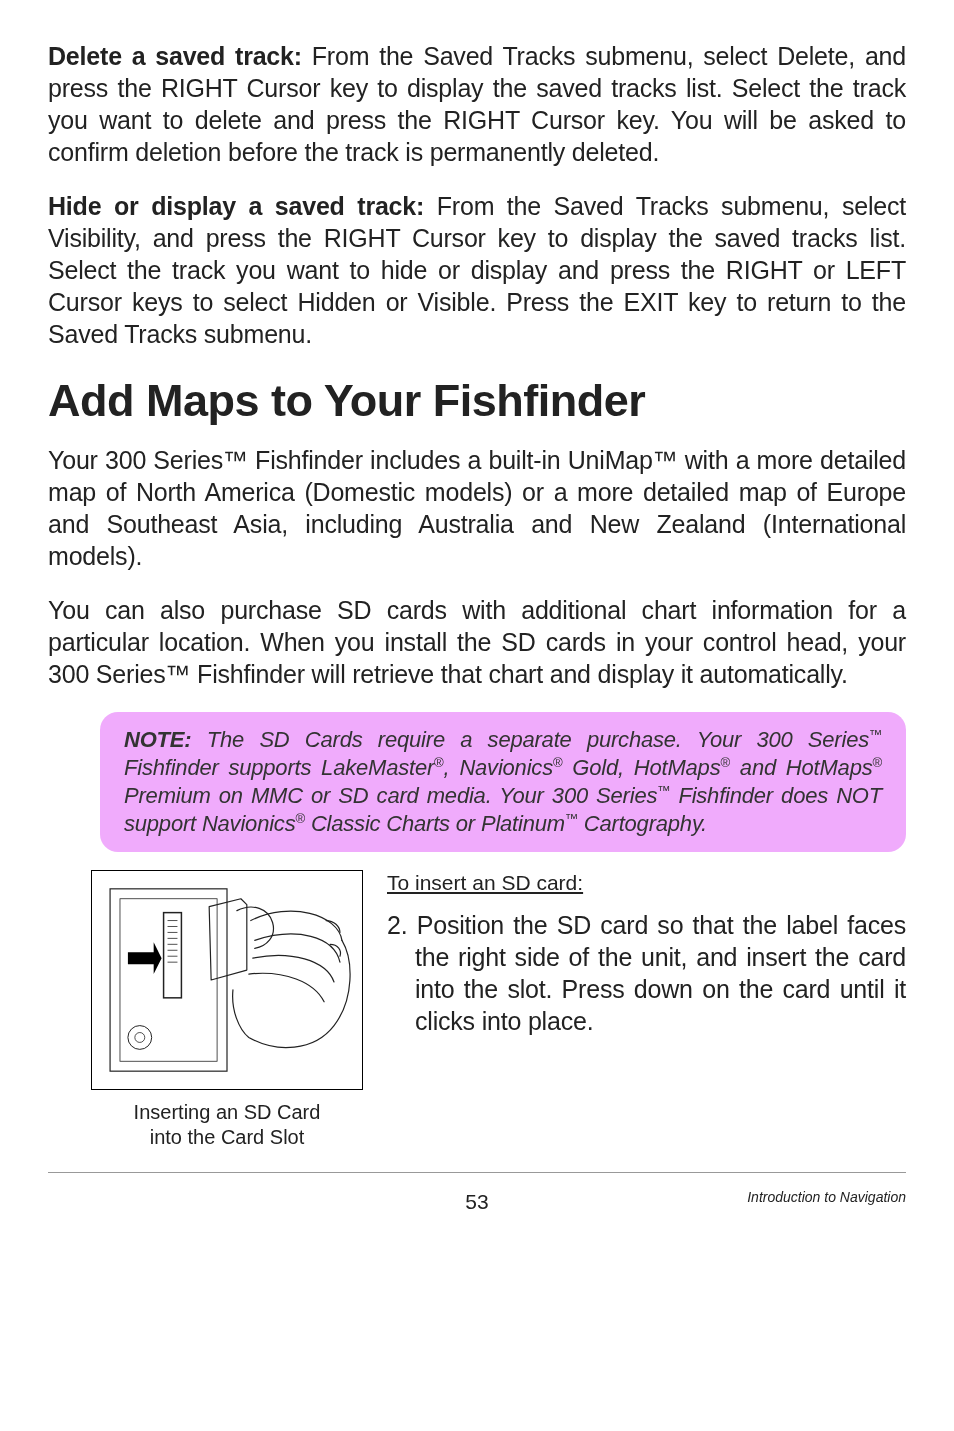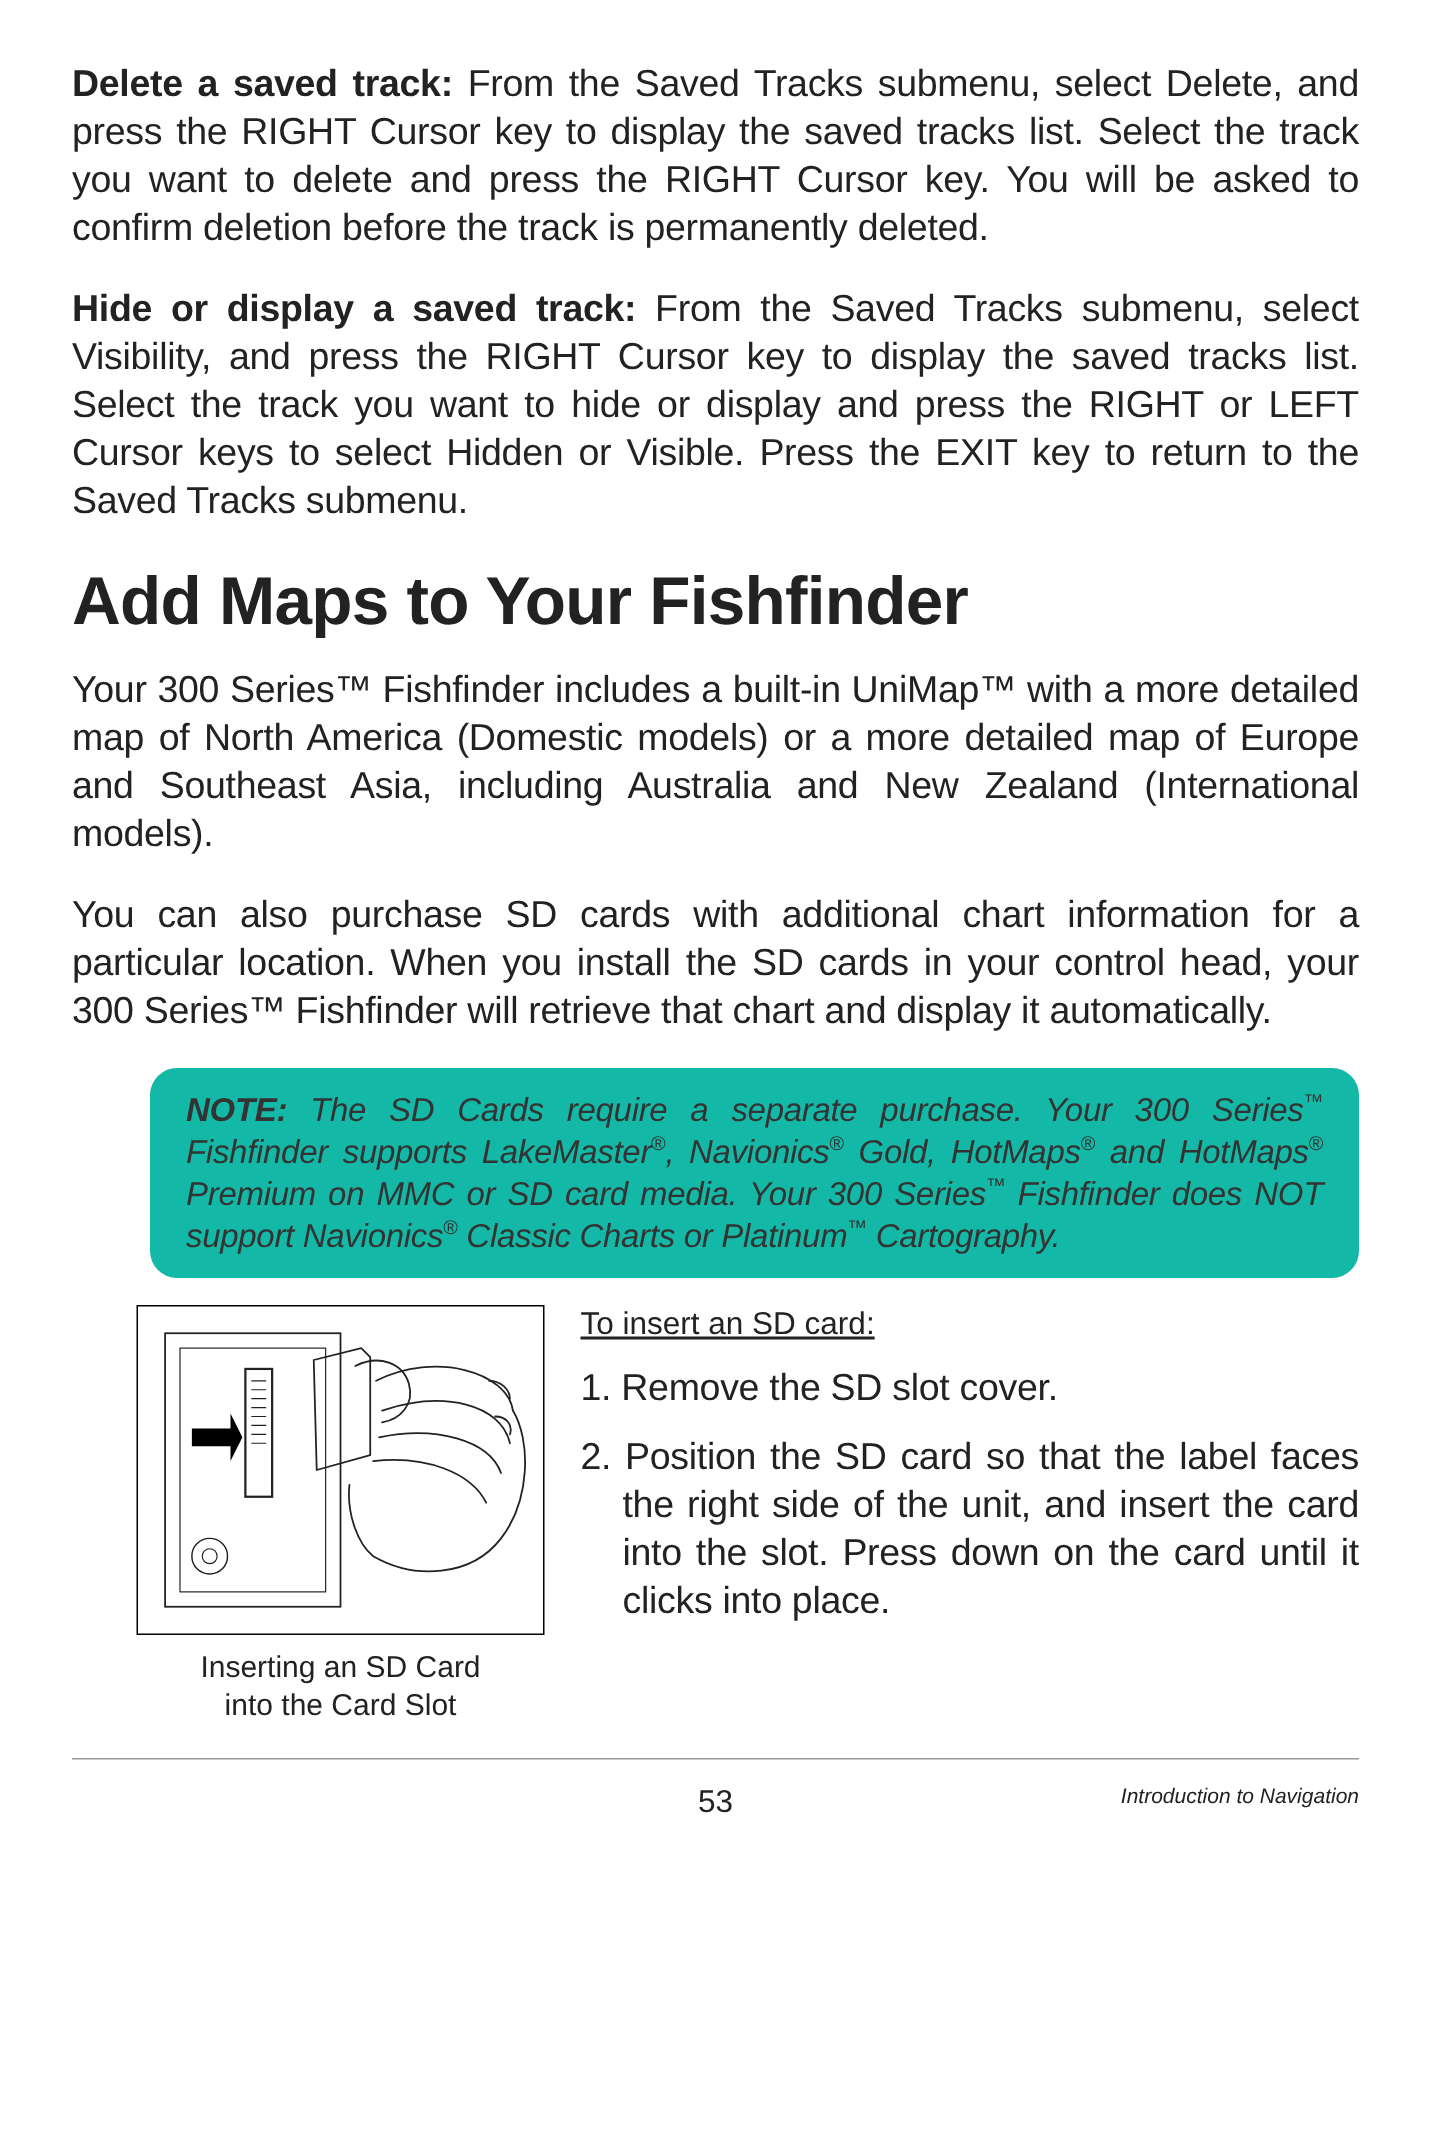--- a/index.html
+++ b/index.html
@@ -24,21 +24,21 @@
     margin-top: 36px;
   }
   .section-heading {
     font-family: "Arial Black", Arial, sans-serif;
     font-weight: 900;
     font-size: 45px;
     margin: 14px 0 14px 0;
     letter-spacing: -0.5px;
   }
   .note-box {
-    background: #14b8a6;
+    background: #f0abfc;
     border-radius: 18px;
     padding: 14px 24px 14px 24px;
     margin: 8px 0 18px 52px;
     font-style: italic;
     font-size: 22px;
     line-height: 1.28;
     text-align: justify;
     font-weight: 300;
     color: #333;
     letter-spacing: -0.2px;
@@ -194,21 +194,20 @@
       </svg>
     </div>
     <div class="caption">
       <span>Inserting an SD Card</span><br>
       <span>into the Card Slot</span>
     </div>
   </div>
   <div class="col-right">
     <div class="subheading">To insert an SD card:</div>
     <ol class="steps">
-      <li><span class="num">1. </span><span>Remove the SD slot cover.</span></li>
       <li><span class="num">2. </span><span>Position the SD card so that the label faces the right side of the unit, and insert the card into the slot. Press down on the card until it clicks into place.</span></li>
     </ol>
   </div>
 </div>
 
 <div class="footer">
   <div class="footer-wrap" style="width:100%;">
     <span class="page-num">53</span>
     <span class="footer-right">Introduction to Navigation</span>
   </div>

